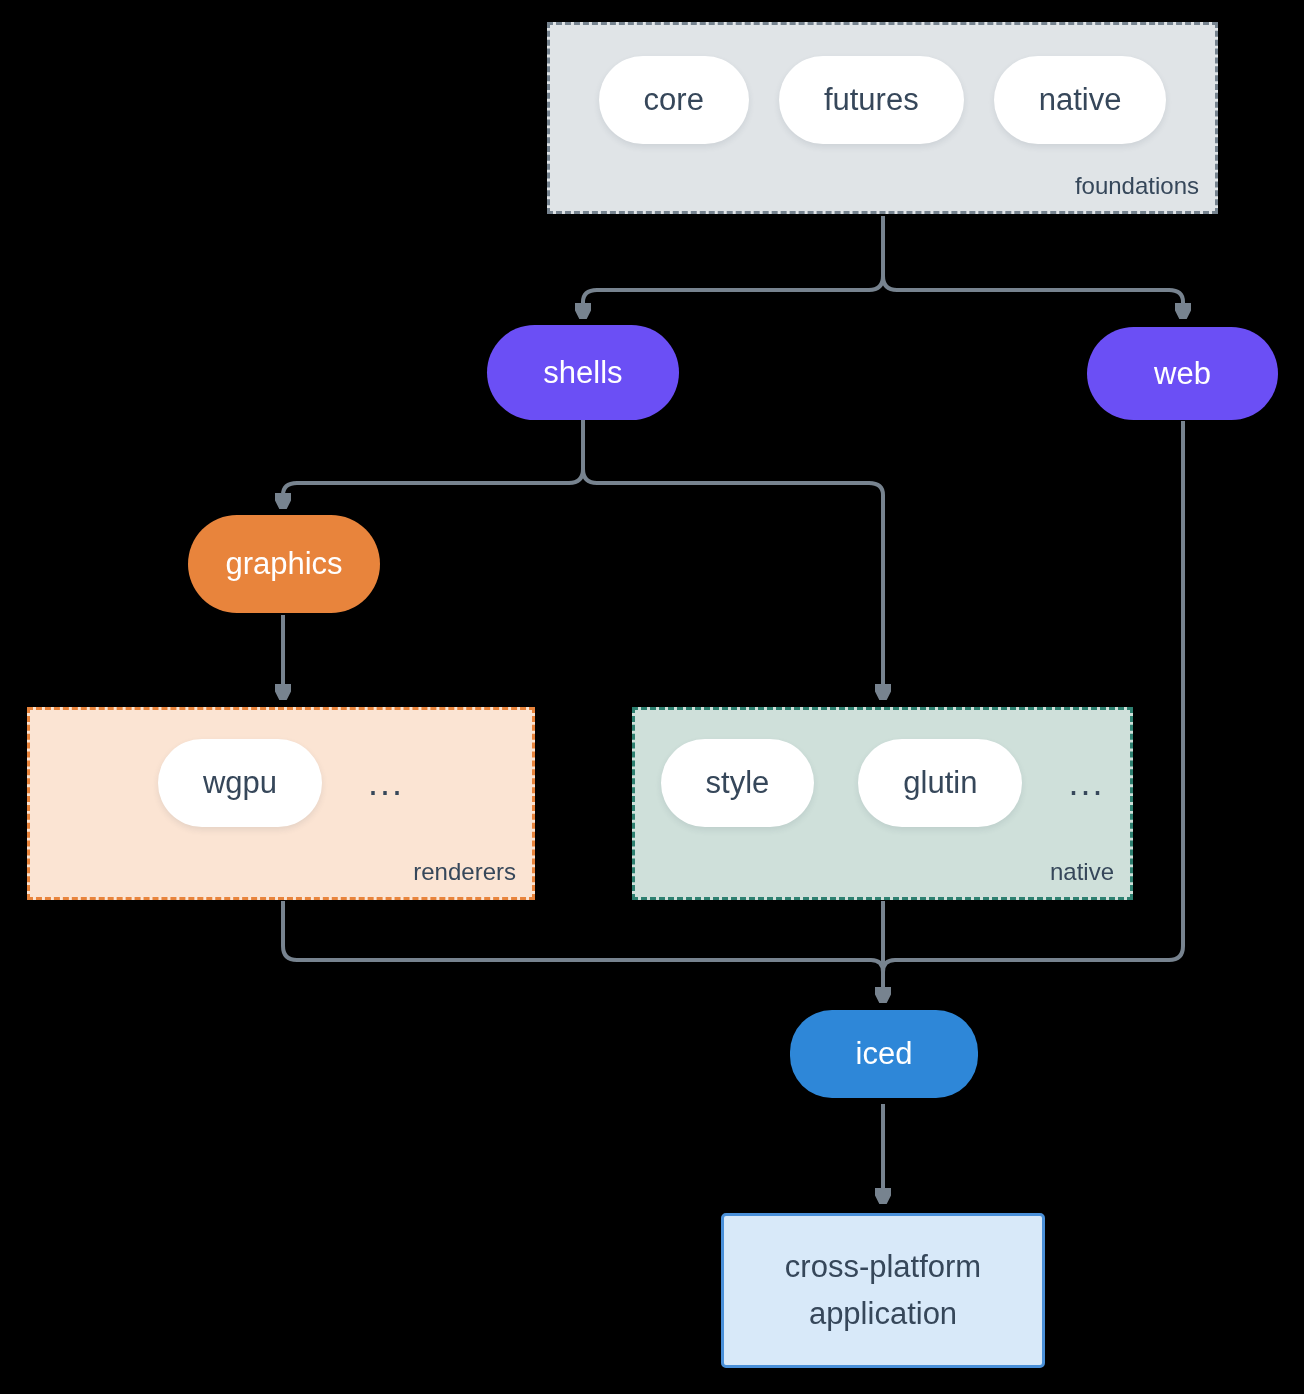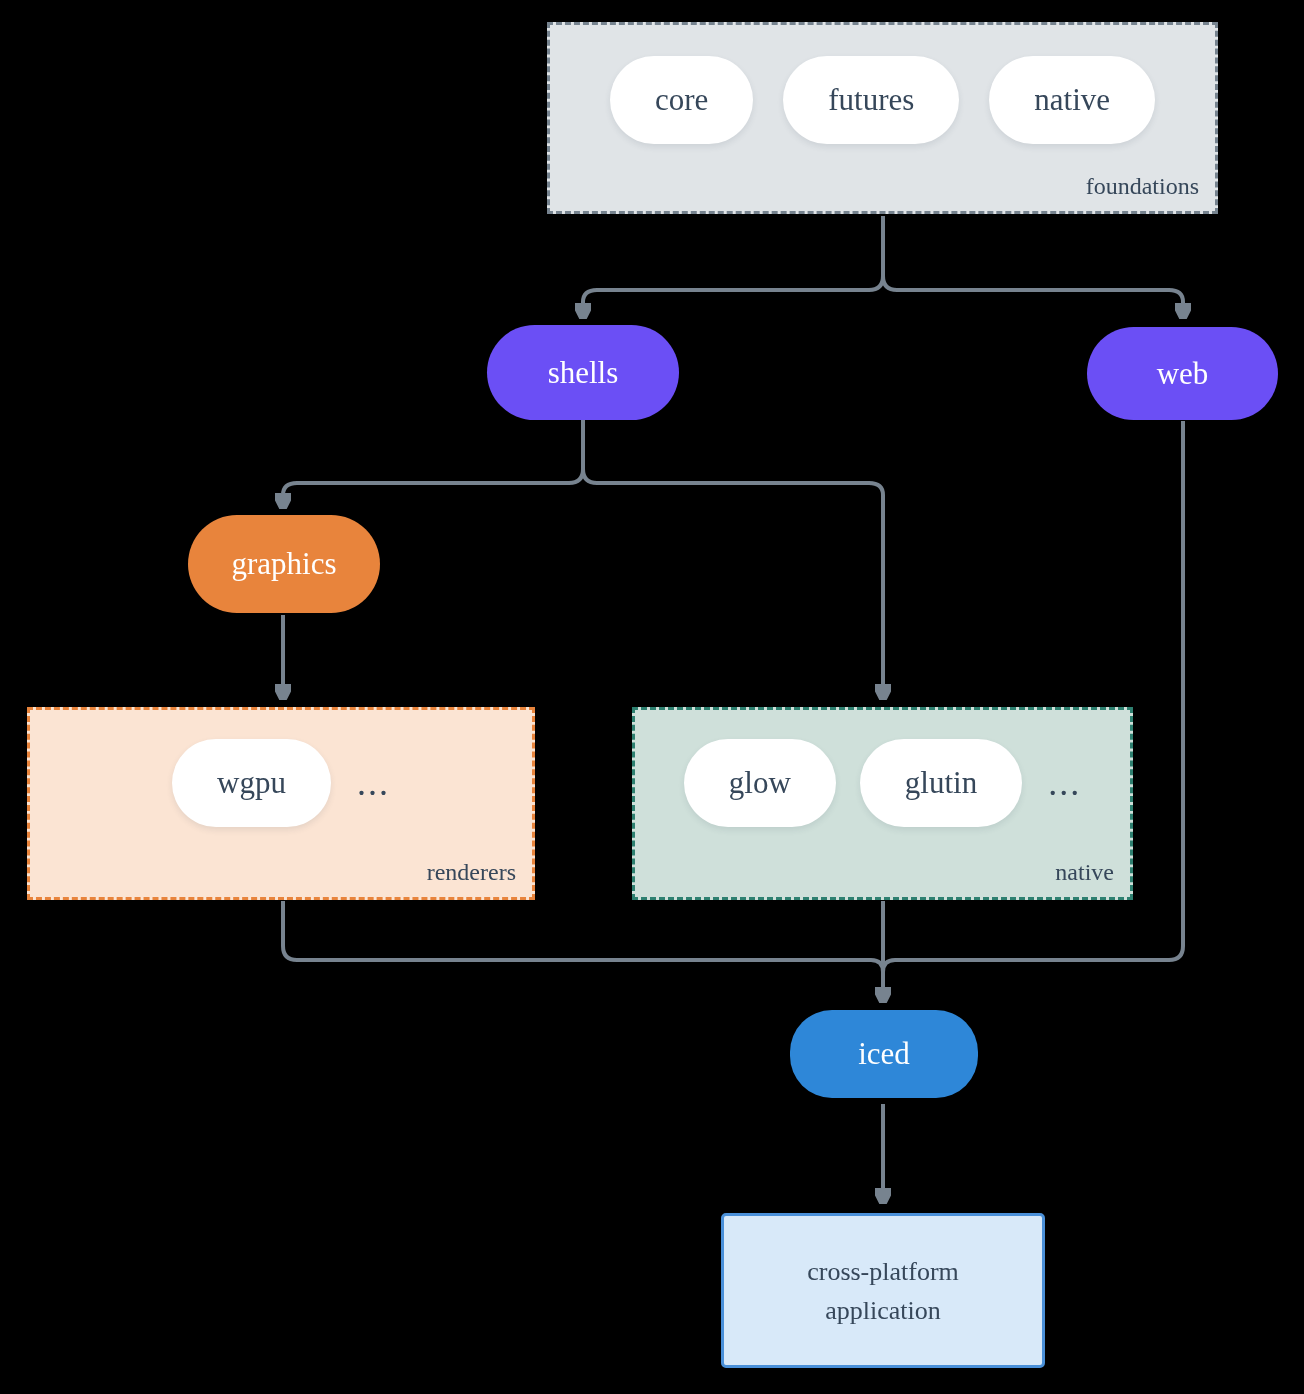--- a/index.html
+++ b/index.html
@@ -7,32 +7,32 @@
     --node-purple:#6b4ff5; --node-orange:#e8843c; --node-blue:#2e87d8;
     --pill-white:#ffffff; --text-dark:#36475a; --text-light:#ffffff;
     --foundations-bg:#e0e4e7; --foundations-border:#76838f;
     --renderers-bg:#fbe4d3; --renderers-border:#e8843c;
     --shells-bg:#cfe0da; --shells-border:#2e8070;
     --app-bg:#d8e9f9; --app-border:#4a90d9;
   }
   html,body{margin:0;padding:0;background:var(--background);}
   .canvas{
     position:relative;width:1304px;height:1394px;background:var(--background);
-    font-family:Liberation Serif, serif;overflow:hidden;
+    font-family:Liberation Sans, sans-serif;overflow:hidden;
   }
   .edges{position:absolute;left:0;top:0;z-index:1;}
   .edges path{stroke:var(--edge);stroke-width:4;fill:none;}
   .group{position:absolute;z-index:2;box-sizing:border-box;border:3px dashed;}
   .group-foundations{left:547px;top:22px;width:671px;height:192px;
     background:var(--foundations-bg);border-color:var(--foundations-border);}
   .group-renderers{left:27px;top:707px;width:508px;height:193px;
     background:var(--renderers-bg);border-color:var(--renderers-border);}
   .group-shells{left:632px;top:707px;width:501px;height:193px;
     background:var(--shells-bg);border-color:var(--shells-border);}
-  .pill-row{display:flex;justify-content:center;align-items:center;gap:24px;padding-top:29px;}
+  .pill-row{display:flex;justify-content:center;align-items:center;gap:44px;padding-top:29px;}
   .group-foundations .pill-row{padding-top:31px;gap:30px;}
   .pill{
     height:88px;border-radius:44px;background:var(--pill-white);color:var(--text-dark);
     font-size:31px;display:flex;align-items:center;justify-content:center;
     padding:0 45px;box-shadow:0 3px 6px rgba(40,60,80,0.10);white-space:nowrap;
   }
   .ellipsis{font-size:36px;color:var(--text-dark);letter-spacing:2px;padding-left:2px;}
   .group-label{
     position:absolute;right:16px;bottom:11px;font-size:24px;color:var(--text-dark);
   }
@@ -41,21 +41,21 @@
     color:var(--text-light);font-size:31px;white-space:nowrap;
   }
   .node-native{left:487px;top:325px;width:192px;height:95px;border-radius:48px;background:var(--node-purple);}
   .node-web{left:1087px;top:327px;width:191px;height:93px;border-radius:47px;background:var(--node-purple);}
   .node-graphics{left:188px;top:515px;width:192px;height:98px;border-radius:49px;background:var(--node-orange);}
   .node-iced{left:790px;top:1010px;width:188px;height:88px;border-radius:42px;background:var(--node-blue);}
   .app-box{
     position:absolute;z-index:3;left:721px;top:1213px;width:324px;height:155px;box-sizing:border-box;
     background:var(--app-bg);border:3px solid var(--app-border);border-radius:5px;
     display:flex;align-items:center;justify-content:center;text-align:center;
-    color:var(--text-dark);font-size:26px;line-height:1.5;padding:0 28px;
+    color:var(--text-dark);font-size:31px;line-height:1.5;padding:0 28px;
   }
 </style>
 </head>
 <body>
 
 <div class="canvas">
 
   <svg class="edges" width="1304" height="1394" viewBox="0 0 1304 1394" aria-hidden="true">
     <defs>
       <marker id="arw" viewBox="0 0 10 10" refX="8.6" refY="5" markerWidth="4" markerHeight="4" orient="auto">
@@ -89,21 +89,21 @@
   <div class="group group-renderers">
     <div class="pill-row">
       <div class="pill">wgpu</div>
       <div class="ellipsis">...</div>
     </div>
     <div class="group-label">renderers</div>
   </div>
 
   <div class="group group-shells">
     <div class="pill-row">
-      <div class="pill">glow</div>
+      <div class="pill">style</div>
       <div class="pill">glutin</div>
       <div class="ellipsis">...</div>
     </div>
     <div class="group-label">native</div>
   </div>
 
   <div class="node node-iced">iced</div>
 
   <div class="app-box">
     <span>cross-platform application</span>

